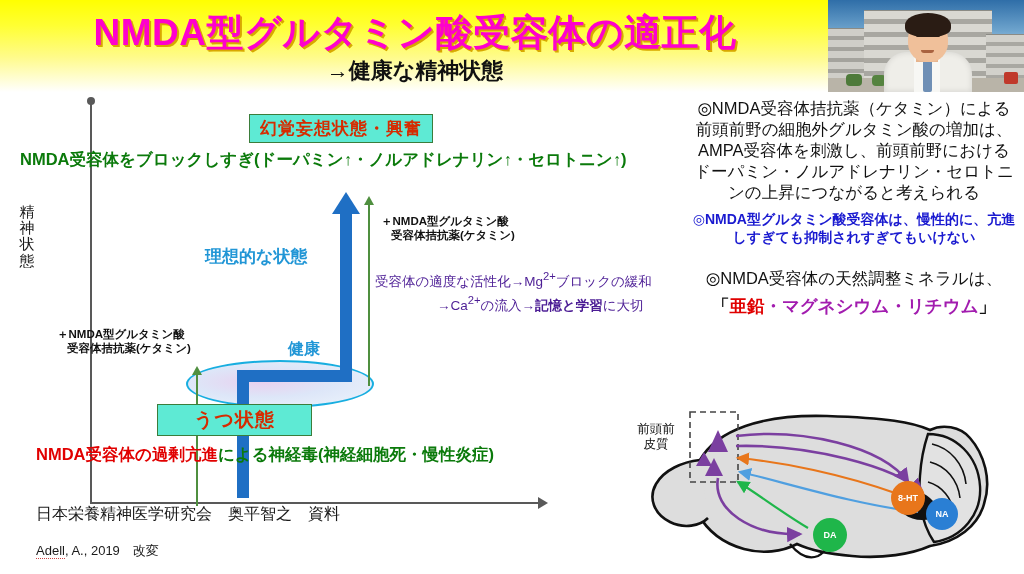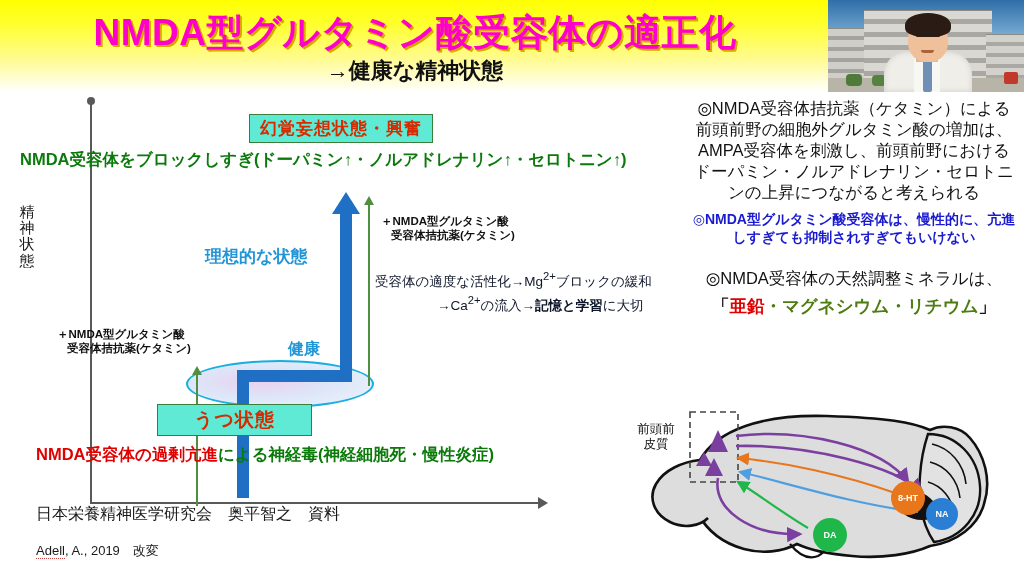--- a/index.html
+++ b/index.html
@@ -201,21 +201,21 @@
     position: absolute;
     font-size: 11.5px; font-weight: bold; color: #111111;
     line-height: 1.25; white-space: nowrap;
   }
   #annot-left { left: 57px; top: 235px; }
   #annot-right { left: 381px; top: 122px; }
   .annot-black .indent { padding-left: 10px; display: block; }
 
   #cyan-note {
     position: absolute; left: 375px; top: 176px;
-    font-size: 13.5px; color: #0f172a; line-height: 1.5;
+    font-size: 13.5px; color: #4c1d95; line-height: 1.5;
     white-space: nowrap;
   }
   #cyan-note .l2 { display: block; padding-left: 62px; }
   #cyan-note .strong { font-weight: bold; }
 
   #source-1 {
     position: absolute; left: 36px; top: 412px;
     font-size: 16px; color: #1a1a1a; white-space: nowrap;
   }
   #source-2 {
@@ -235,21 +235,21 @@
   .rp-black {
     font-size: 16.5px; color: #111111; line-height: 1.28;
   }
   .rp-blue {
     font-size: 14px; color: #1a1ad0; font-weight: bold; line-height: 1.3;
   }
   .rp-spacer { height: 16px; }
   .rp-mineral { font-size: 17.5px; font-weight: bold; line-height: 1.3; }
   .rp-mineral .bracket { color: #111111; }
   .rp-mineral .zinc { color: #e00000; }
-  .rp-mineral .rest { color: #4d7c0f; margin-top: 28px; }
+  .rp-mineral .rest { color: #a21caf; margin-top: 28px; }
 
   
   #brain-diagram {
     position: absolute;
     left: 612px; top: 404px;
     width: 412px; height: 170px;
   }
   #brain-svg { position: absolute; left: 0; top: 0; }
   #pfc-label {
     position: absolute; left: 20px; top: 18px;

